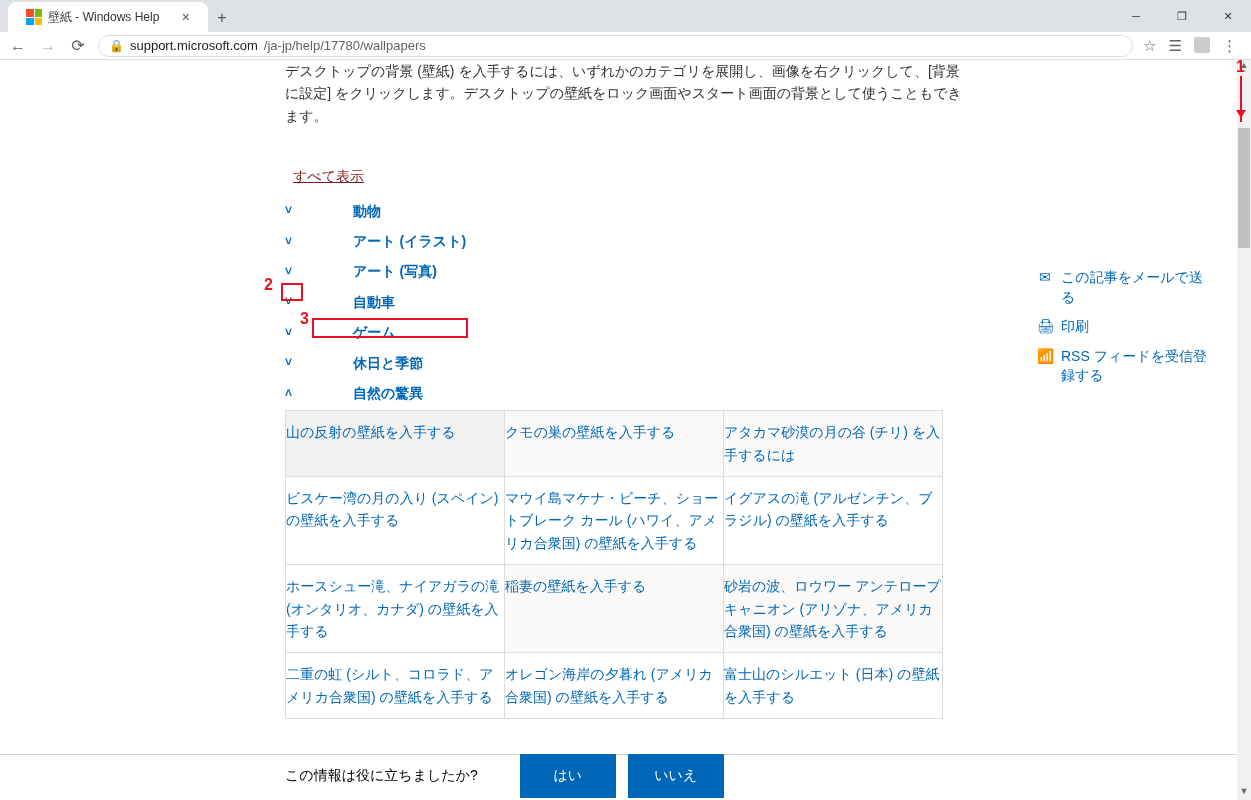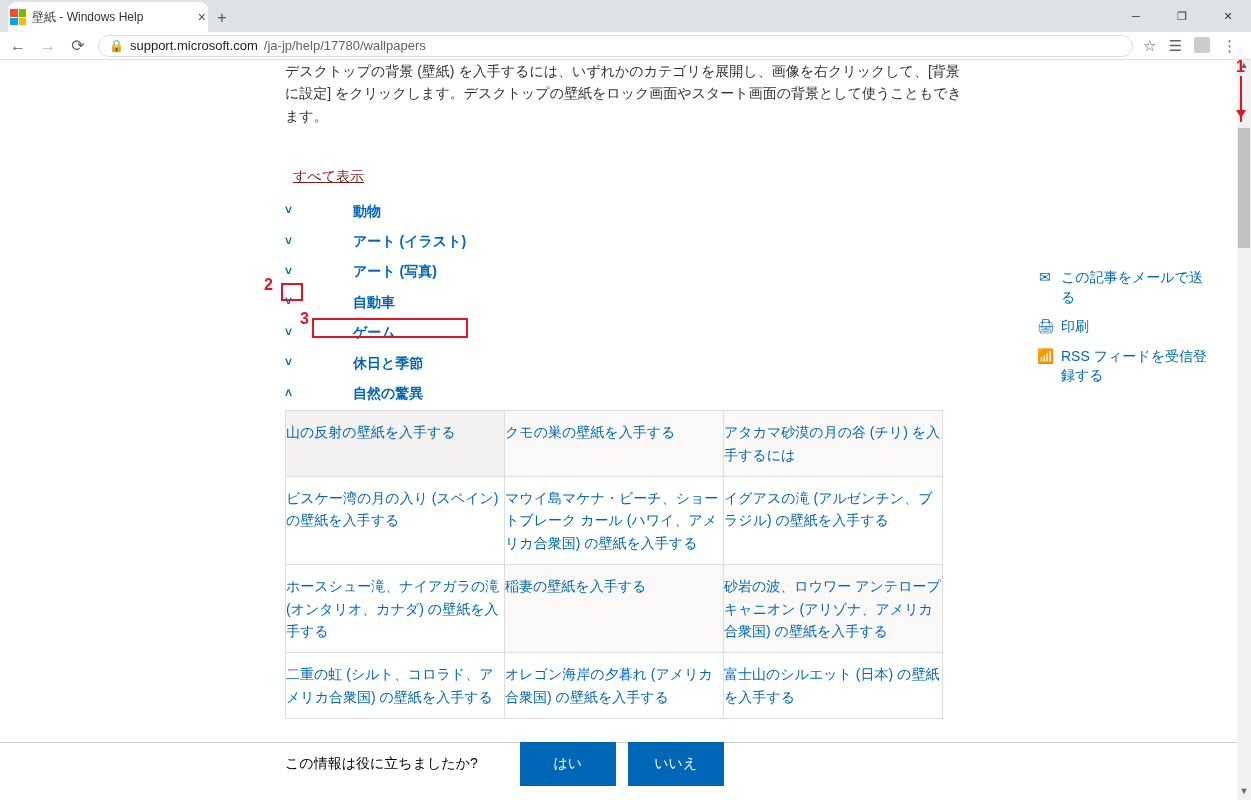--- a/index.html
+++ b/index.html
@@ -1,20 +1,20 @@
 <!DOCTYPE html>
 <html><head>
 <meta charset="utf-8">
 <style>
 * { margin: 0; padding: 0; box-sizing: border-box; font-family: "Segoe UI", "Meiryo", sans-serif; }
 body { width: 1251px; height: 800px; background: #fff; overflow: hidden; position: relative; }
 
 
 .titlebar { height: 32px; background: #dee1e6; display: flex; align-items: flex-end; padding-left: 8px; }
-.tab { height: 30px; background: #fff; border-radius: 8px 8px 0 0; display: flex; align-items: center; padding: 0 2px; min-width: 200px; gap: 6px; font-size: 12px; color: #333; }
+.tab { height: 30px; background: #fff; border-radius: 8px 8px 0 0; display: flex; align-items: center; padding: 0 18px; min-width: 200px; gap: 6px; font-size: 12px; color: #333; }
 .tab .favicon { width: 16px; height: 16px; display: grid; grid-template-columns: 1fr 1fr; grid-template-rows: 1fr 1fr; gap: 1px; }
 .tab .favicon span:nth-child(1){background:#f25022}.tab .favicon span:nth-child(2){background:#7fba00}.tab .favicon span:nth-child(3){background:#00a4ef}.tab .favicon span:nth-child(4){background:#ffb900}
 .tab .close { margin-left: auto; font-size: 14px; color: #555; }
 .newtab { width: 28px; height: 28px; display:flex; align-items:center; justify-content:center; color:#555; font-size:16px; }
 .win-controls { margin-left:auto; display:flex; }
 .win-controls div { width:46px; height:32px; display:flex; align-items:center; justify-content:center; color:#333; font-size:11px; }
 
 
 .urlbar { height: 28px; display:flex; align-items:center; padding: 0 8px; gap:10px; background:#fff; border-bottom:1px solid #ddd; }
 .urlbar .nav-btn { width:20px; display:flex; justify-content:center; color:#5f6368; font-size:16px; }
@@ -41,21 +41,21 @@
 .grid tr td { background:#fff; }
 .grid tbody tr:nth-child(1) td, .grid tbody tr:nth-child(3) td, .grid tbody tr:nth-child(5) td, .grid tbody tr:nth-child(7) td { background:#faf9f8; }
 .grid tbody tr:nth-child(1) td:first-child{background:#f3f2f1}
 
 
 .side { position:absolute; right:20px; top:208px; width:180px; font-size:14px; }
 .side a{ display:flex; align-items:flex-start; gap:8px; color:#0067b8; text-decoration:none; margin-bottom:10px; line-height:1.4; }
 .side .ic{ width:16px; text-align:center; }
 
 
-.feedback { position:absolute; bottom:16px; left:0; right:0; height:42px; border-top:1px solid #d2d2d2; display:flex; align-items:center; padding-left:285px; gap:12px; font-size:14px; background:#fff; }
+.feedback { position:absolute; bottom:4px; left:0; right:0; height:42px; border-top:1px solid #d2d2d2; display:flex; align-items:center; padding-left:285px; gap:12px; font-size:14px; background:#fff; }
 .feedback .q{ margin-right:30px; }
 .feedback button{ width:96px; height:44px; background:#0067b8; color:#fff; border:none; font-size:14px; }
 
 
 .scrollbar{ position:absolute; right:0; top:60px; width:14px; bottom:0; background:#f1f1f1; }
 .scroll-thumb{ position:absolute; left:1px; right:1px; top:68px; height:120px; background:#c1c1c1; }
 .scroll-up,.scroll-dn{ position:absolute; left:0; right:0; height:14px; text-align:center; font-size:9px; color:#666; }
 .scroll-up{top:0}.scroll-dn{bottom:0}
 
 

